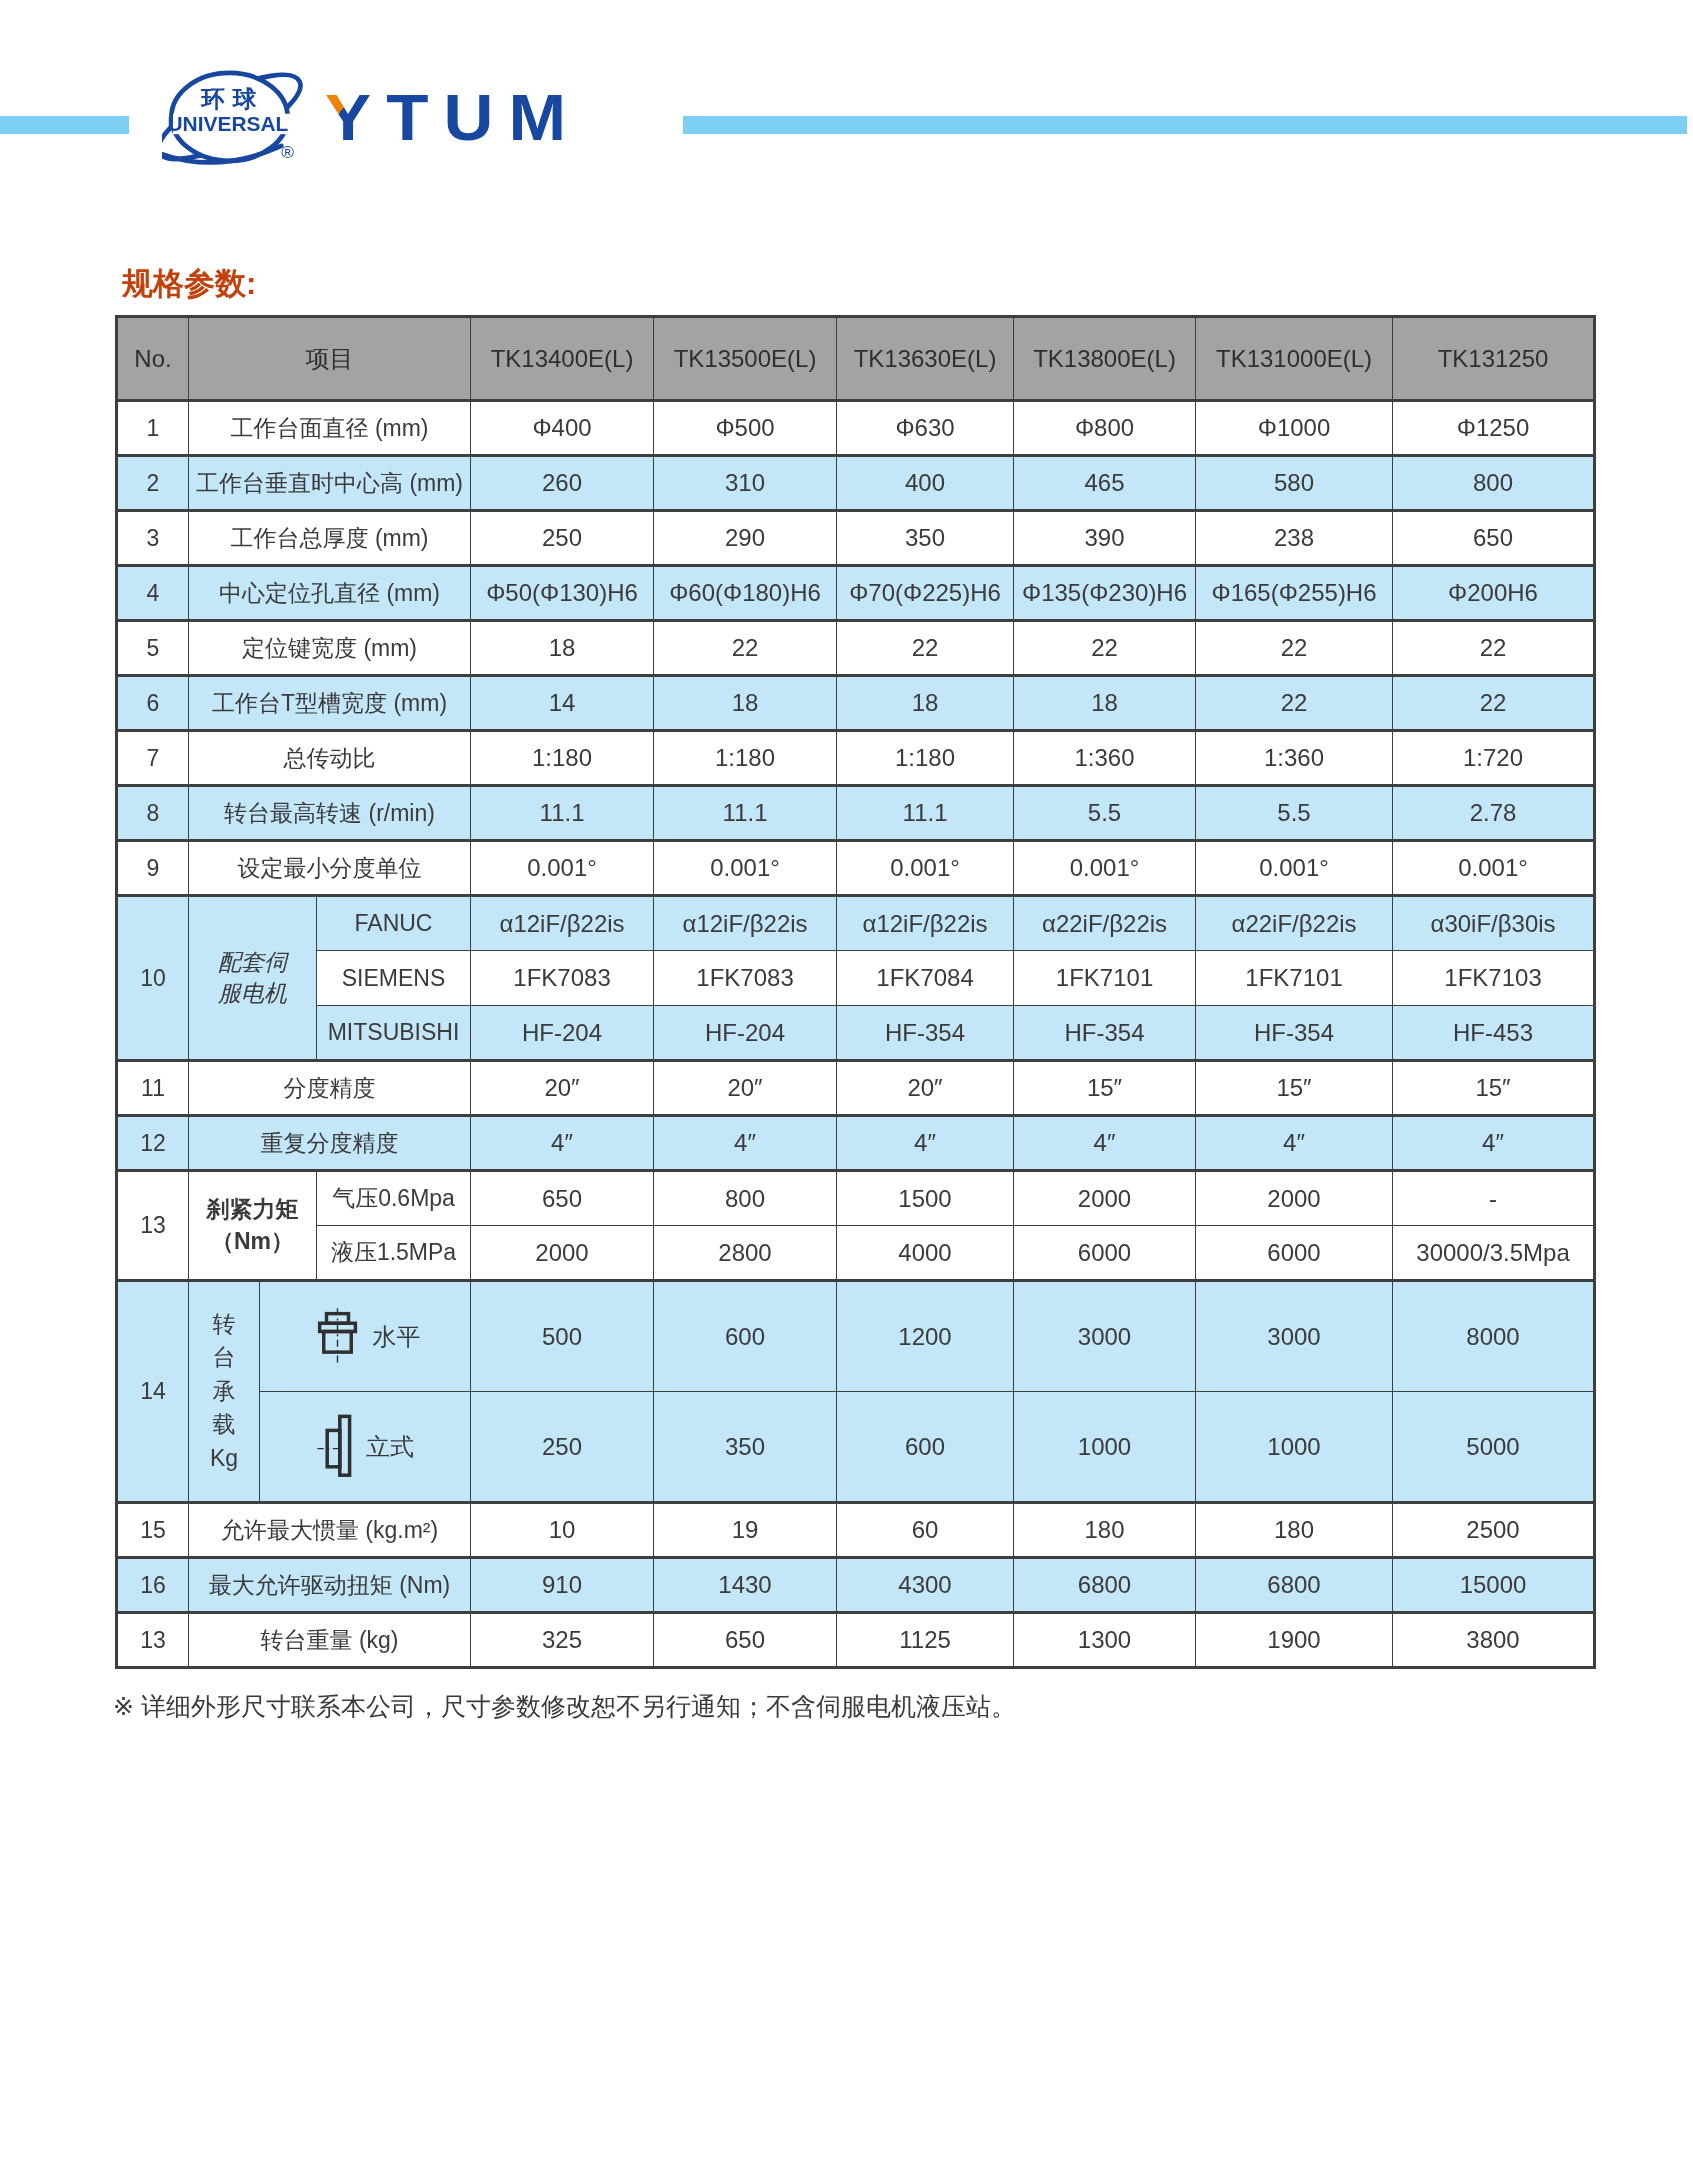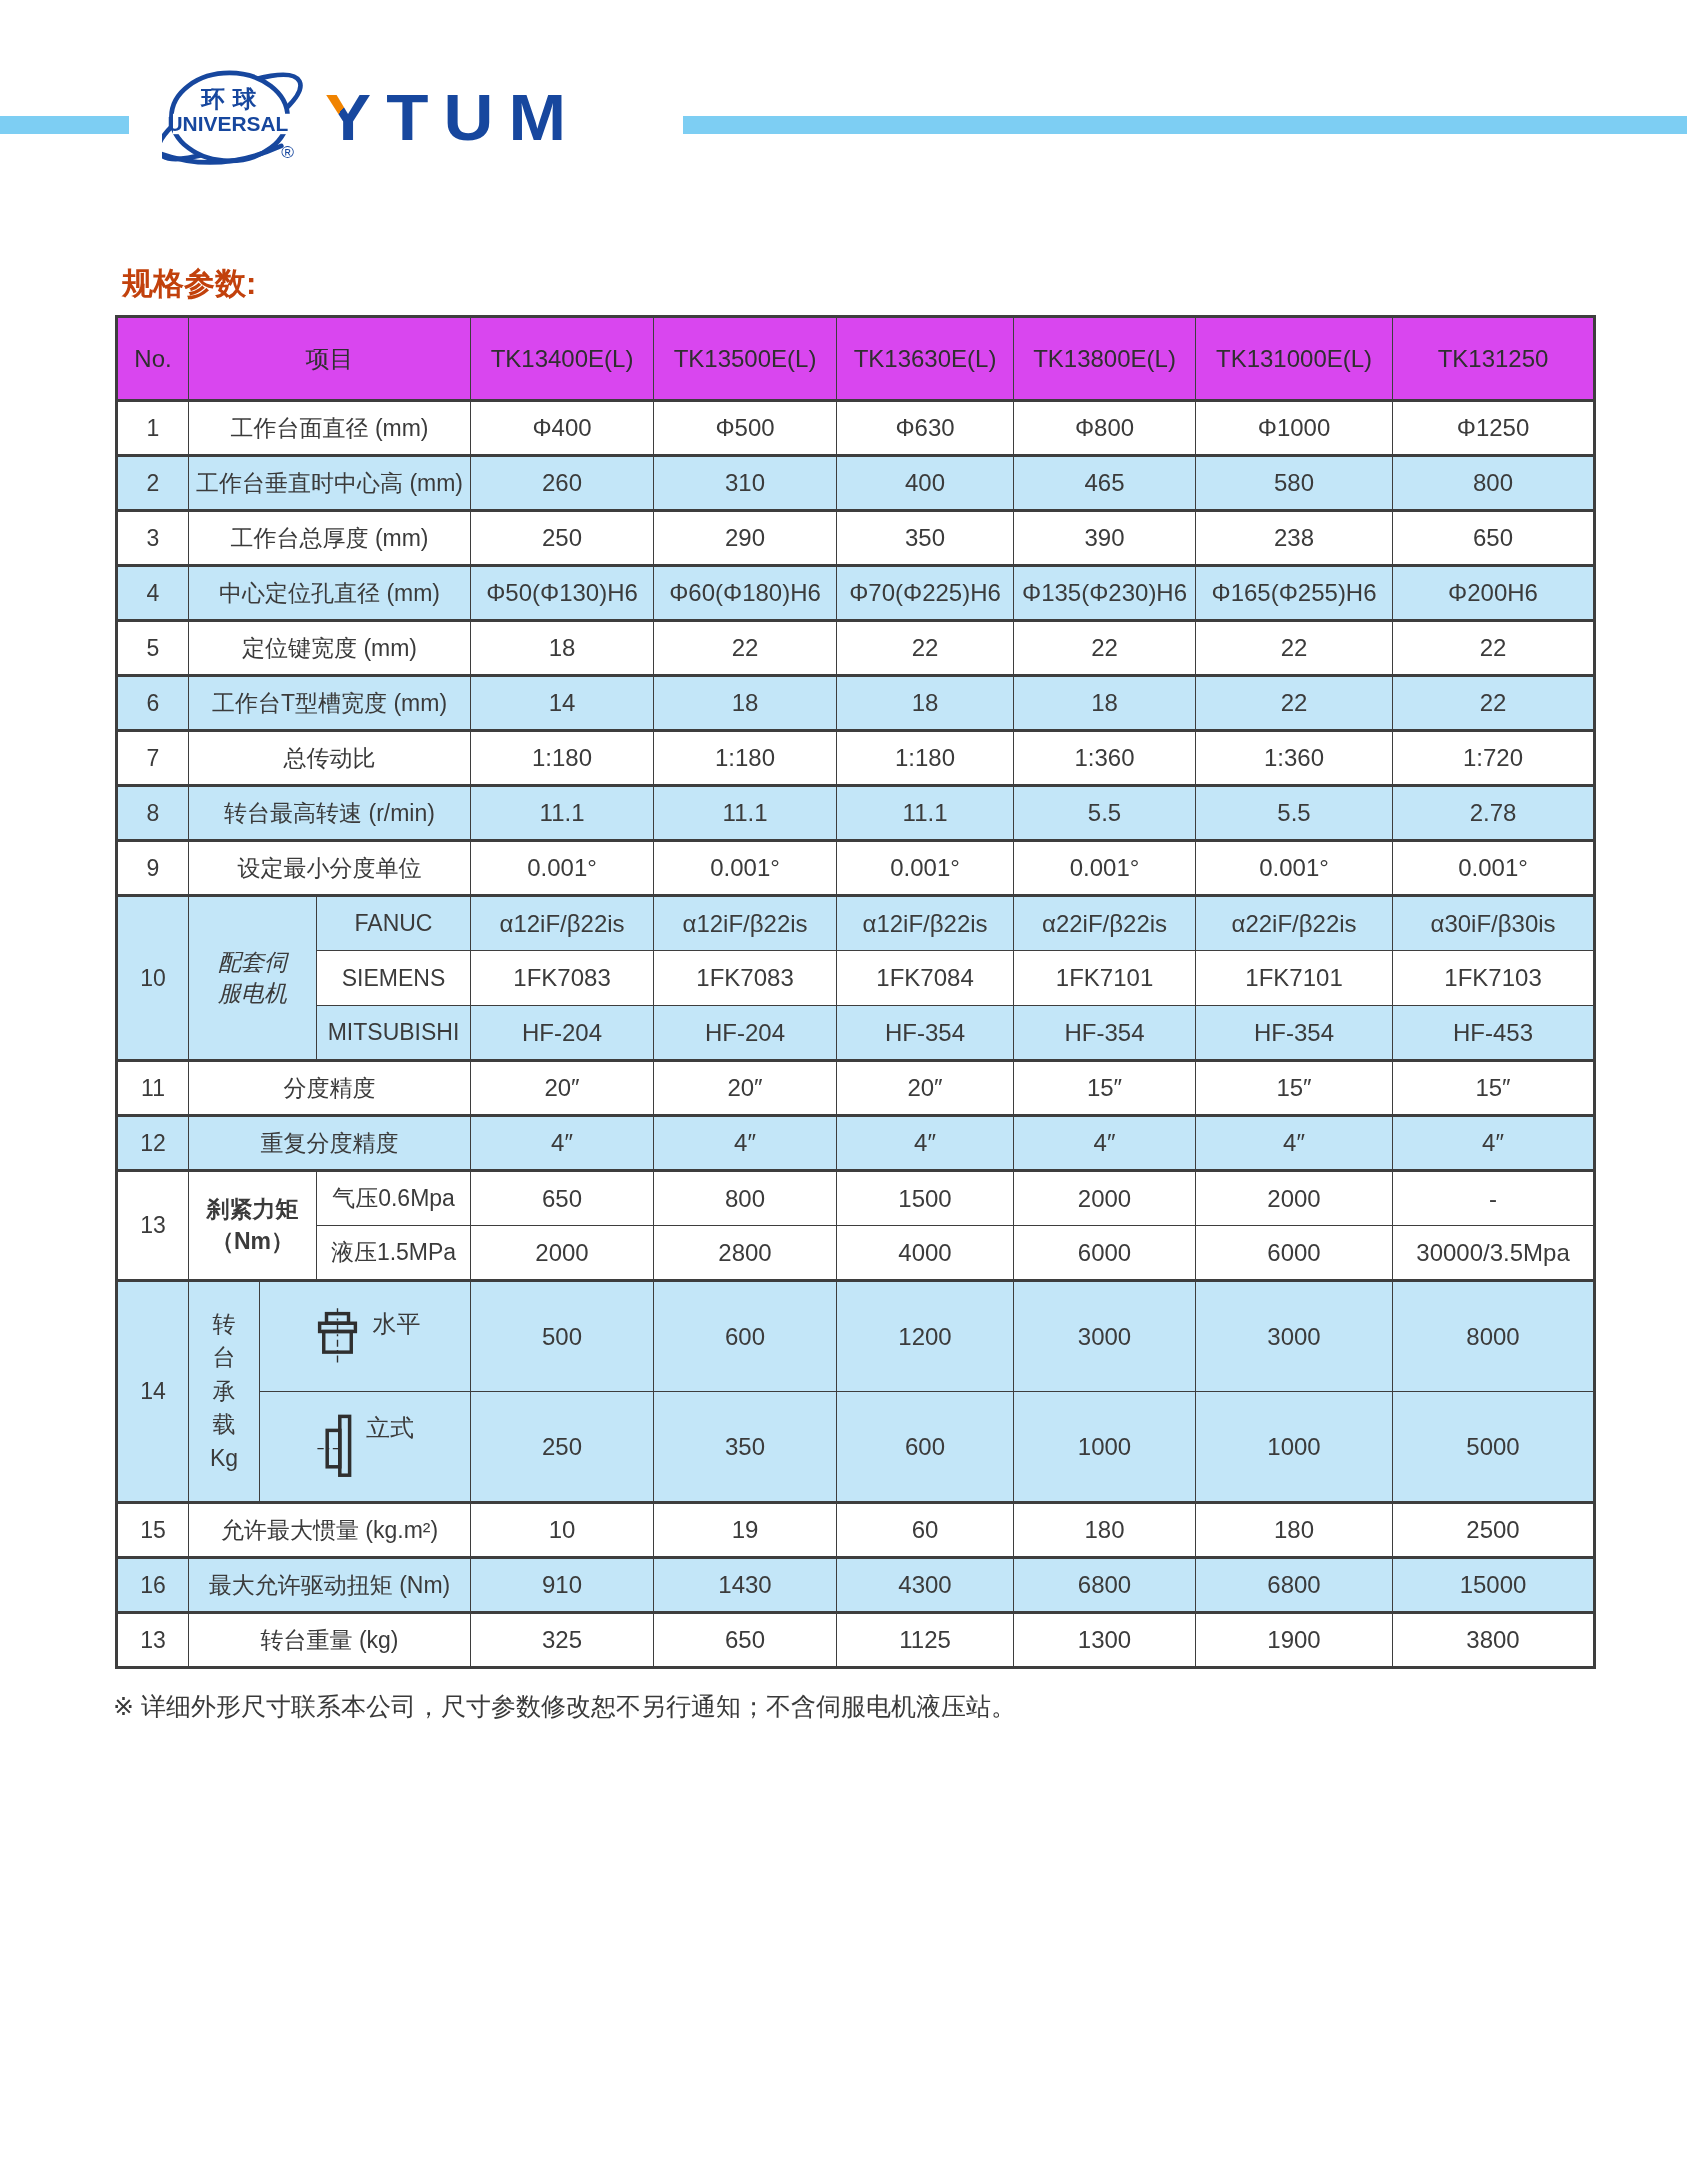--- a/index.html
+++ b/index.html
@@ -27,33 +27,33 @@
 
   .title{position:absolute;left:122px;top:263px;margin:0;font-size:31px;font-weight:bold;color:#c2410c;}
 
   
   table.spec{position:absolute;left:115px;top:315px;width:1478px;table-layout:fixed;
              border-collapse:collapse;background:#fff;}
   table.spec th,table.spec td{border:1.8px solid #3e3e3e;padding:0 3.5px;text-align:center;
              vertical-align:middle;overflow:hidden;}
   table.spec{border:3.5px solid #3e3e3e;}
   thead tr{height:84px;}
-  thead th{background:#d946ef;font-size:24px;font-weight:normal;color:#2f2f2f;border-bottom-width:3.5px;}
+  thead th{background:#a3a3a3;font-size:24px;font-weight:normal;color:#2f2f2f;border-bottom-width:3.5px;}
   tbody tr{height:55px;}
   tbody tr.tall{height:111px;}
   tbody tr.maj > td{border-top-width:3.5px;}
   tbody tr.lt > td{background:#c3e6f8;}
   td.no{font-size:23px;}
   td.label,td.sub{font-size:23px;}
   td.val{font-size:24px;}
   .w3{display:inline-block;width:3.1em;word-break:break-all;line-height:1.35;font-style:italic;}
   .w4{display:inline-block;width:4.2em;line-height:1.35;font-weight:bold;}
   .wv{display:inline-block;width:1.5em;word-break:break-all;line-height:1.45;}
   td.iconcell{padding-left:8.8px;}
-  .icwrap{display:flex;justify-content:center;gap:8px;}
+  .icwrap{display:flex;align-items:center;justify-content:center;gap:8px;}
   .icwrap .subtxt{font-size:24px;}
   .icwrap svg{display:block;}
 
   .footnote{position:absolute;left:113px;top:1690px;margin:0;font-size:25px;color:#3a3a3a;}
 </style>
 </head>
 <body>
 
 <div class="page">
 

